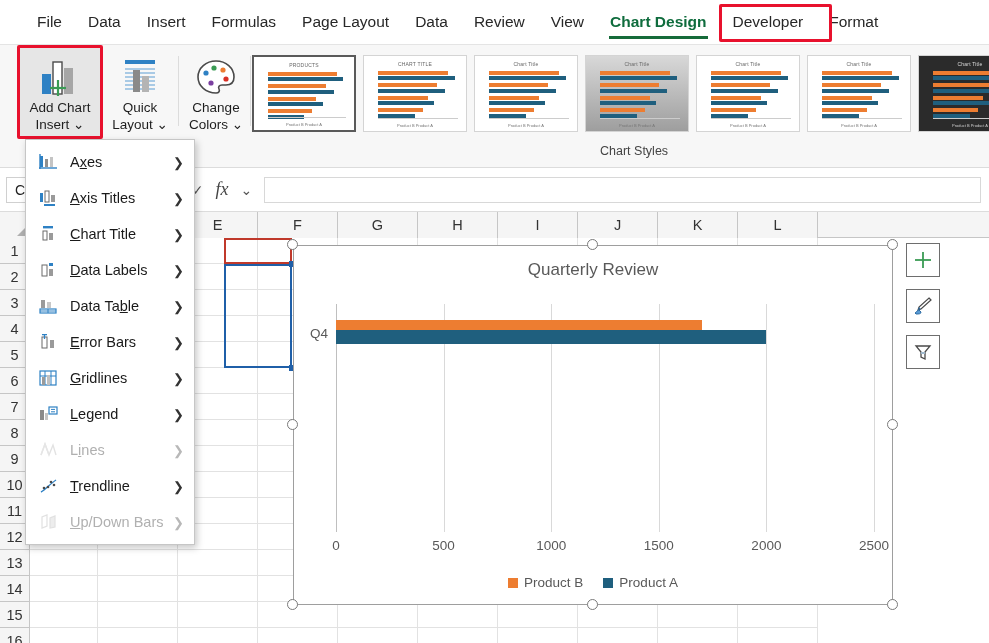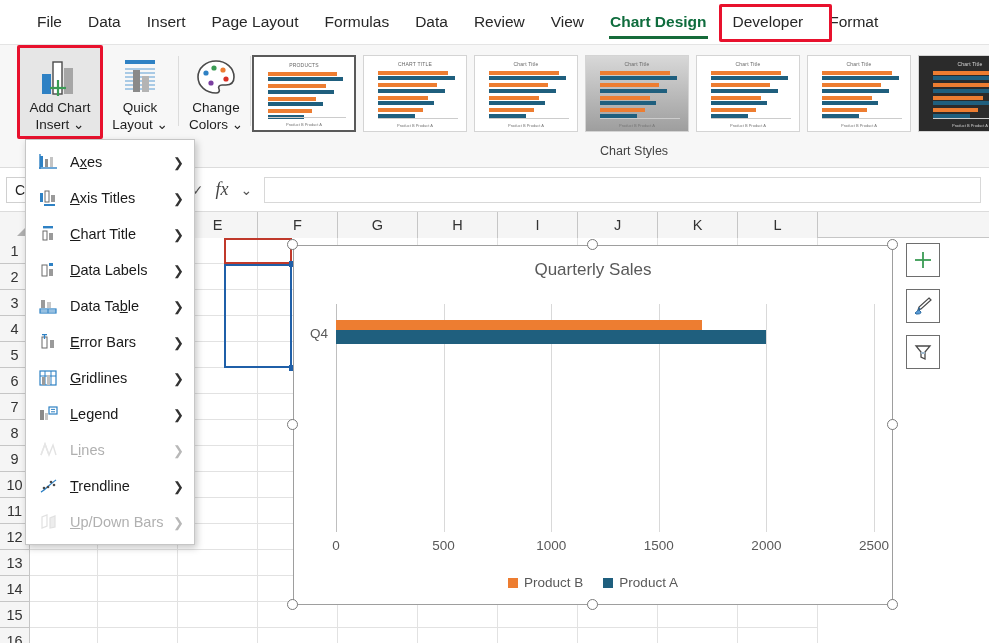--- a/index.html
+++ b/index.html
@@ -227,22 +227,22 @@
 </style>
 </head>
 <body>
 
 <div id="app">
 
   <div class="ribbon-tabs" id="ribbon-tabs">
       <div class="tab">File</div>
       <div class="tab">Data</div>
       <div class="tab">Insert</div>
+      <div class="tab">Formulas</div>
       <div class="tab">Page Layout</div>
-      <div class="tab">Formulas</div>
       <div class="tab">Data</div>
       <div class="tab">Review</div>
       <div class="tab">View</div>
       <div class="tab active">Chart Design</div>
       <div class="tab">Developer</div>
       <div class="tab">Format</div>
     </div>
   <div class="tab-highlight"></div>
 
   <div class="ribbon-body"></div>
@@ -708,21 +708,21 @@
           <div class="sheet-cell" style="width: 80px;"></div>
         </div>
       </div>
     <div class="cell-sel-hdr" style="left:224px; top:26px; width:68px; height:26px;"></div>
     <div class="cell-sel-box" style="left:224px; top:52px; width:68px; height:104px;"></div>
     <div class="sel-handle" style="left:289px; top:49px;"></div>
     <div class="sel-handle" style="left:289px; top:153px;"></div>
   </div>
 
   <div class="chart-frame">
-    <div class="chart-title">Quarterly Sales</div>
+    <div class="chart-title">Quarterly Review</div>
     <div class="plot" id="plot">
         <div class="gridline axis0" style="left: 0%;"></div>
         <div class="gridline" style="left: 20%;"></div>
         <div class="gridline" style="left: 40%;"></div>
         <div class="gridline" style="left: 60%;"></div>
         <div class="gridline" style="left: 80%;"></div>
         <div class="gridline" style="left: 100%;"></div>
         <div class="cat-group" style="bottom: 75%; height: 25%;">
           <div class="cat-label" style="top: 50%; transform: translateY(-50%);">Q4</div>
           <div class="bar b-orange" style="width: 68%; top: 28%;"></div>

